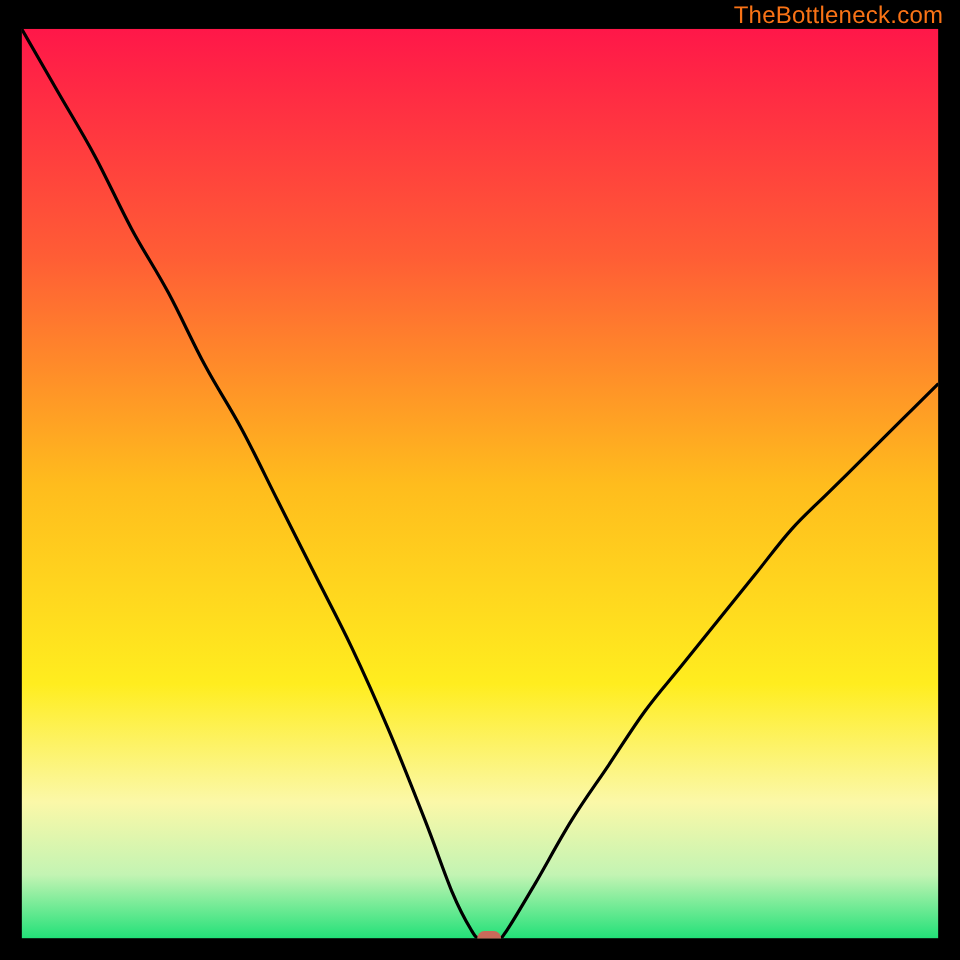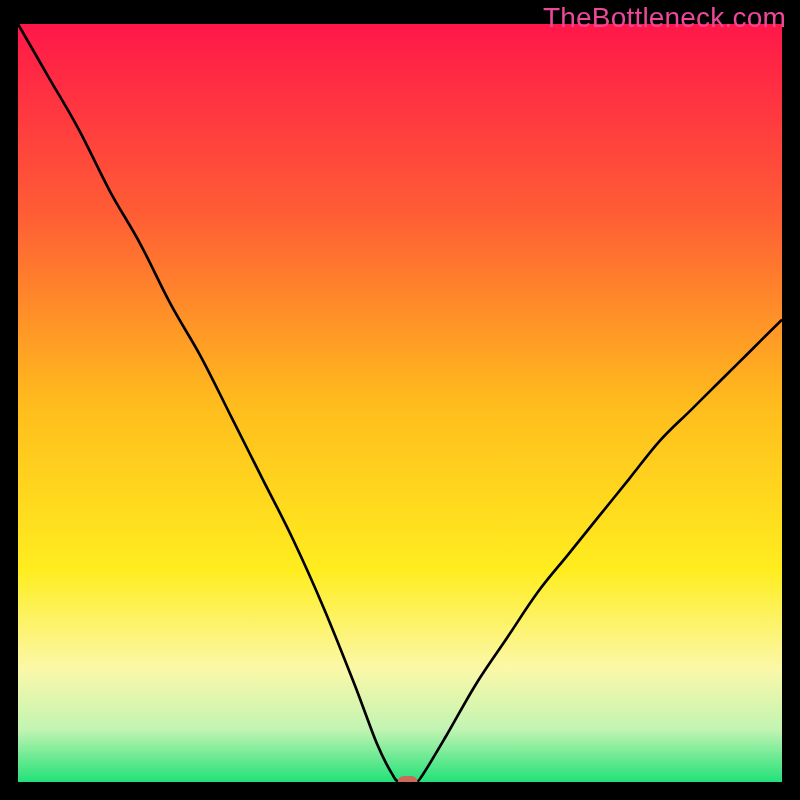--- a/index.html
+++ b/index.html
@@ -14,22 +14,22 @@
   .wrap {
     position: relative;
     width: 800px;
     height: 800px;
     background: #000;
   }
   .watermark {
     position: absolute;
     top: 2px;
     right: 14px;
-    color: #ec4899;
-    font-size: 28px;
+    color: #f97316;
+    font-size: 20px;
     letter-spacing: 0.2px;
     z-index: 3;
     user-select: none;
   }
   .plot {
     position: absolute;
     left: 18px;
     top: 24px;
     width: 764px;
     height: 758px;

